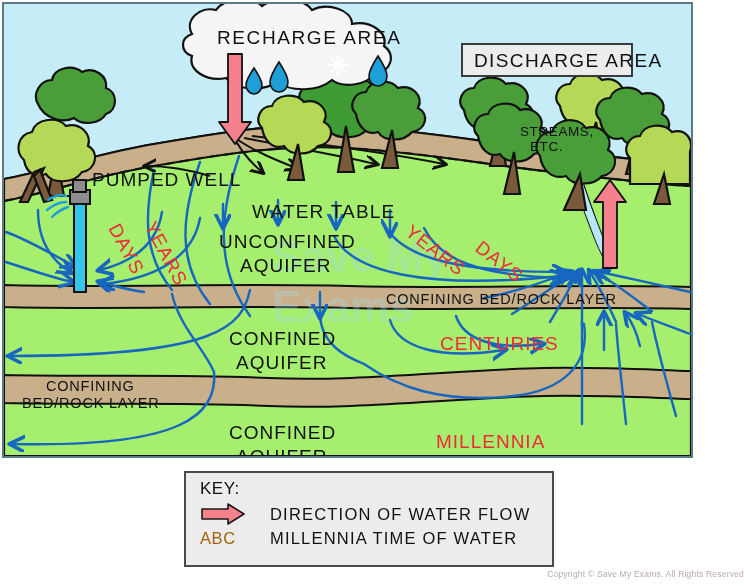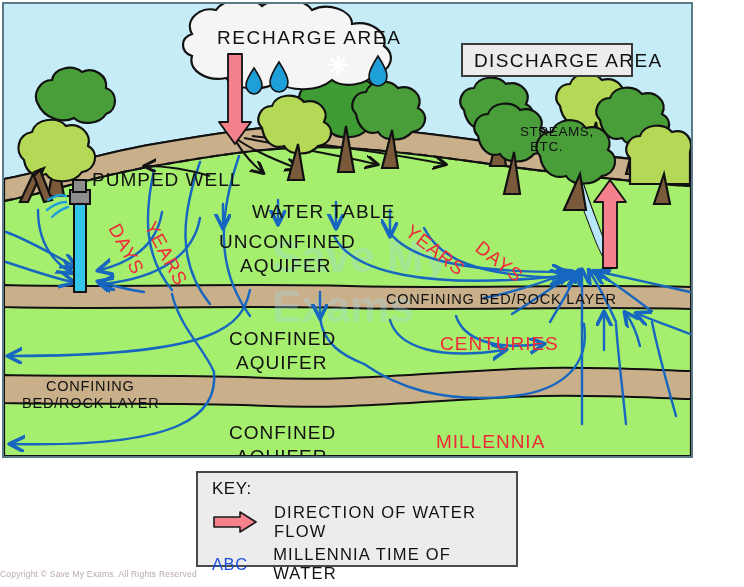--- a/index.html
+++ b/index.html
@@ -1,27 +1,27 @@
 <!DOCTYPE html>
 <html><head>
 <meta charset="utf-8">
 <style>
   html,body{margin:0;padding:0;background:#ffffff;}
   body{width:744px;height:587px;overflow:hidden;font-family:"Liberation Sans",sans-serif;}
   #stage{position:relative;width:744px;height:587px;background:#ffffff;}
   #diagram-panel{position:absolute;left:2px;top:2px;width:691px;height:456px;border:2px solid #5a7a85;box-sizing:border-box;overflow:hidden;background:#c5ecf7;}
   svg{display:block;}
   .lbl{font-family:"Liberation Sans",sans-serif;}
-  #key-panel{position:absolute;left:196px;top:471px;width:322px;height:96px;background:#ececec;border:2px solid #4a4a4a;box-sizing:border-box;}
+  #key-panel{position:absolute;left:184px;top:471px;width:370px;height:96px;background:#ececec;border:2px solid #4a4a4a;box-sizing:border-box;}
   .key-title{font-size:17px;color:#111;letter-spacing:.5px;padding:6px 0 2px 14px;}
-  .key-line{display:flex;align-items:center;gap:16px;padding:2px 0 2px 14px;}
+  .key-line{display:flex;align-items:center;gap:24px;padding:2px 0 2px 14px;}
   .key-text{font-size:16.5px;color:#111;letter-spacing:1.2px;}
-  .key-abc{font-size:16.5px;color:#1d4ed8;letter-spacing:.6px;width:46px;}
+  .key-abc{font-size:16.5px;color:#a16207;letter-spacing:.6px;width:46px;}
   .key-arrow-box{width:46px;display:flex;align-items:center;}
-  #copyright{position:absolute;left:0;top:569px;width:744px;text-align:left;font-size:8.5px;color:#b9a9a9;letter-spacing:.2px;}
+  #copyright{position:absolute;left:0;top:569px;width:744px;text-align:right;font-size:8.5px;color:#b9a9a9;letter-spacing:.2px;}
 </style>
 </head>
 <body>
 
 <div id="stage">
 
   <div id="diagram-panel">
     <svg width="687" height="452" viewBox="0 0 687 452">
       <defs>
         <clipPath id="panelclip">

